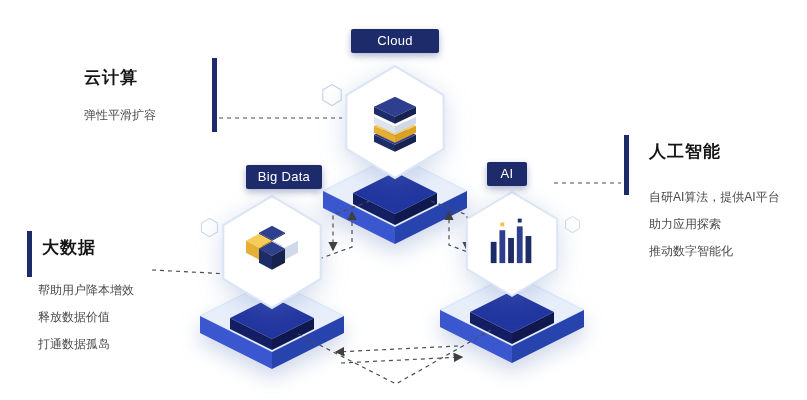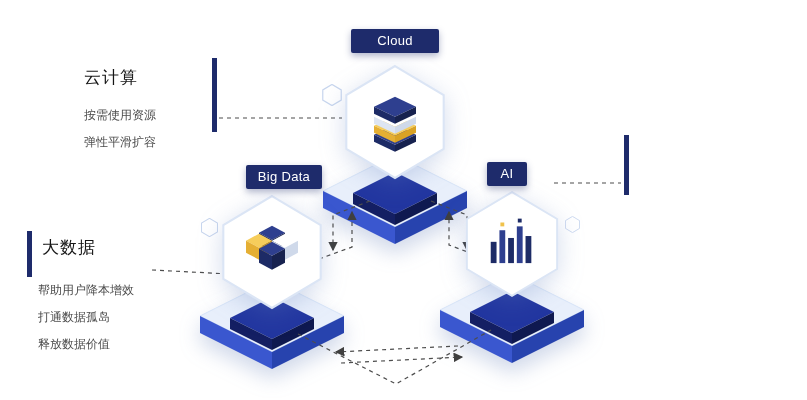--- a/index.html
+++ b/index.html
@@ -13,21 +13,21 @@
   .overlay{position:absolute;left:0;top:0;width:807px;height:400px;z-index:2;pointer-events:none;}
   .hex{position:absolute;z-index:3;}
   .hex-shape{position:absolute;left:0;top:0;width:100%;height:100%;
     filter:drop-shadow(0 6px 12px rgba(100,130,190,.28));}
   .hex-icon{position:absolute;left:50%;top:50%;transform:translate(-50%,-52%);}
   .badge{position:absolute;z-index:4;background:#1e2b6b;color:#fff;text-align:center;
     border-radius:2px;font-size:13px;letter-spacing:.3px;box-shadow:0 3px 7px rgba(30,43,107,.35);}
   .minihex{position:absolute;z-index:1;}
   
   .panel{position:absolute;z-index:5;white-space:nowrap;}
-  .panel-title{font-size:17px;font-weight:normal;color:#151515;margin-bottom:13px;letter-spacing:1px;}
+  .panel-title{font-size:17px;font-weight:bold;color:#151515;margin-bottom:13px;letter-spacing:1px;}
   .panel-line{font-size:12px;color:#4b4b4b;line-height:27px;}
   .vbar{position:absolute;z-index:5;width:5px;background:#1e2b6b;}
 </style>
 </head>
 <body>
 
 <div class="canvas">
 
   <svg class="platform" style="left:315px;top:147px" viewBox="0 0 160 100">
     <polygon points="80,8 152,44 80,80 8,44" fill="#e8effb" stroke="#d7e3f7" stroke-width="1"></polygon>
@@ -161,28 +161,34 @@
       <rect x="35" y="14" width="6" height="38" fill="#2e3f8f"></rect>
       <rect x="44" y="24" width="6" height="28" fill="#1d2b66"></rect>
       <rect x="18" y="10" width="4" height="4" fill="#f0c24b"></rect>
       <rect x="36" y="6" width="4" height="4" fill="#1d2b66"></rect>
     </svg>
   </div>
 
   <div class="vbar" style="left:212px;top:58px;height:74px"></div>
   <div class="panel" style="left:84px;top:66px">
     <div class="panel-title">云计算</div>
-    <div class="panel-line">按需使用资源</div>
     <div class="panel-line">弹性平滑扩容</div>
   </div>
 
   <div class="vbar" style="left:27px;top:231px;height:46px"></div>
   <div class="panel" style="left:42px;top:236px">
     <div class="panel-title">大数据</div>
     <div style="height:5px"></div>
     <div class="panel-line" style="margin-left:-4px">帮助用户降本增效</div>
+    <div class="panel-line" style="margin-left:-4px">释放数据价值</div>
     <div class="panel-line" style="margin-left:-4px">打通数据孤岛</div>
-    <div class="panel-line" style="margin-left:-4px">释放数据价值</div>
   </div>
 
   <div class="vbar" style="left:624px;top:135px;height:60px"></div>
+  <div class="panel" style="left:649px;top:140px">
+    <div class="panel-title">人工智能</div>
+    <div style="height:8px"></div>
+    <div class="panel-line">自研AI算法，提供AI平台</div>
+    <div class="panel-line">助力应用探索</div>
+    <div class="panel-line">推动数字智能化</div>
+  </div>
 
 </div>
 
 </body></html>

